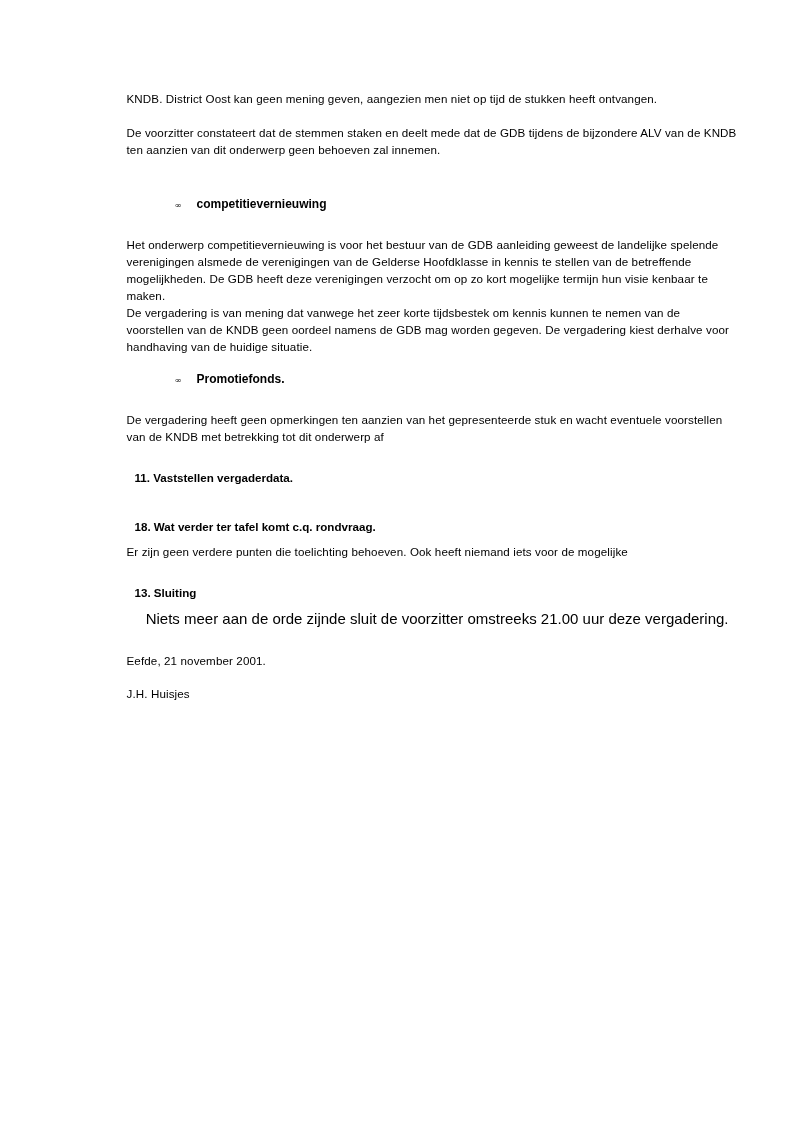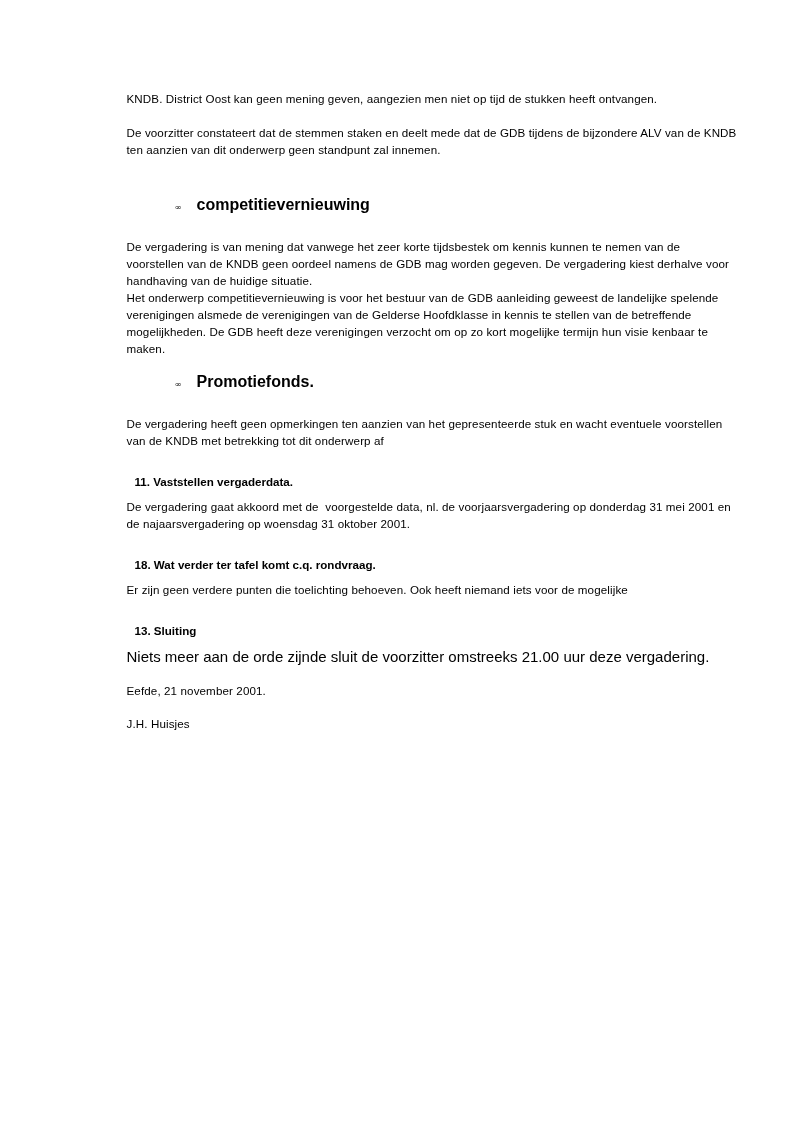--- a/index.html
+++ b/index.html
@@ -75,76 +75,76 @@
     display: inline-block;
     width: 22px;
     margin-left: 48px;
     flex: 0 0 auto;
     font-family: "DejaVu Sans", sans-serif;
     font-size: 8.5px;
     line-height: 17px;
     color: #000000;
   }
   .bullet-label {
-    font-size: 16px;
+    font-size: 12px;
     font-weight: bold;
     line-height: 17px;
   }
 
   
   .para-large {
     font-size: 15px;
     line-height: 19px;
-    margin: 0;
+    margin: 8px;
     white-space: pre-wrap;
+    text-align: right;
   }
 </style>
 </head>
 <body>
 
 <div class="page">
   <div class="content">
 
     <p class="para">KNDB. District Oost kan geen mening geven, aangezien men niet op tijd de stukken heeft ontvangen.</p>
 
     <div class="gap-blank"></div>
 
-    <p class="para">De voorzitter constateert dat de stemmen staken en deelt mede dat de GDB tijdens de bijzondere ALV van de KNDB ten aanzien van dit onderwerp geen standpunt zal innemen.</p>
+    <p class="para">De voorzitter constateert dat de stemmen staken en deelt mede dat de GDB tijdens de bijzondere ALV van de KNDB ten aanzien van dit onderwerp geen behoeven zal innemen.</p>
 
     <div class="gap-med"></div>
 
 
     <div class="gap-large"></div>
 
     <div class="bullet-row">
       <span class="bullet-marker">∞</span>
       <span class="bullet-label">competitievernieuwing</span>
     </div>
 
     <div class="gap-large"></div>
 
+    <p class="para">Het onderwerp competitievernieuwing is voor het bestuur van de GDB aanleiding geweest de landelijke spelende verenigingen alsmede de verenigingen van de Gelderse Hoofdklasse in kennis te stellen van de betreffende mogelijkheden. De GDB heeft deze verenigingen verzocht om op zo kort mogelijke termijn hun visie kenbaar te maken.</p>
+
     <p class="para">De vergadering is van mening dat vanwege het zeer korte tijdsbestek om kennis kunnen te nemen van de voorstellen van de KNDB geen oordeel namens de GDB mag worden gegeven. De vergadering kiest derhalve voor handhaving van de huidige situatie.</p>
-
-    <p class="para">Het onderwerp competitievernieuwing is voor het bestuur van de GDB aanleiding geweest de landelijke spelende verenigingen alsmede de verenigingen van de Gelderse Hoofdklasse in kennis te stellen van de betreffende mogelijkheden. De GDB heeft deze verenigingen verzocht om op zo kort mogelijke termijn hun visie kenbaar te maken.</p>
 
     <div class="gap-med"></div>
 
     <div class="bullet-row">
       <span class="bullet-marker">∞</span>
       <span class="bullet-label">Promotiefonds.</span>
     </div>
 
     <div class="gap-large"></div>
 
     <p class="para">De vergadering heeft geen opmerkingen ten aanzien van het gepresenteerde stuk en wacht eventuele voorstellen van de KNDB met betrekking tot dit onderwerp af</p>
 
     <div class="gap-med"></div>
 
     <p class="heading-bold">11. Vaststellen vergaderdata.</p>
-    <p class="para">De vergadering gaat akkoord met de  voorgestelde data, nl. de voorjaarsvergadering op donderdag 31 mei 2001 en de najaarsvergadering op woensdag 31 oktober 2001.</p>
 
     <div class="gap-med"></div>
 
     <p class="heading-bold">18. Wat verder ter tafel komt c.q. rondvraag.</p>
     <p class="para">Er zijn geen verdere punten die toelichting behoeven. Ook heeft niemand iets voor de mogelijke</p>
 
     <div class="gap-med"></div>
 
     <p class="heading-bold">13. Sluiting</p>
     <p class="para-large">Niets meer aan de orde zijnde sluit de voorzitter omstreeks 21.00 uur deze vergadering.</p>

